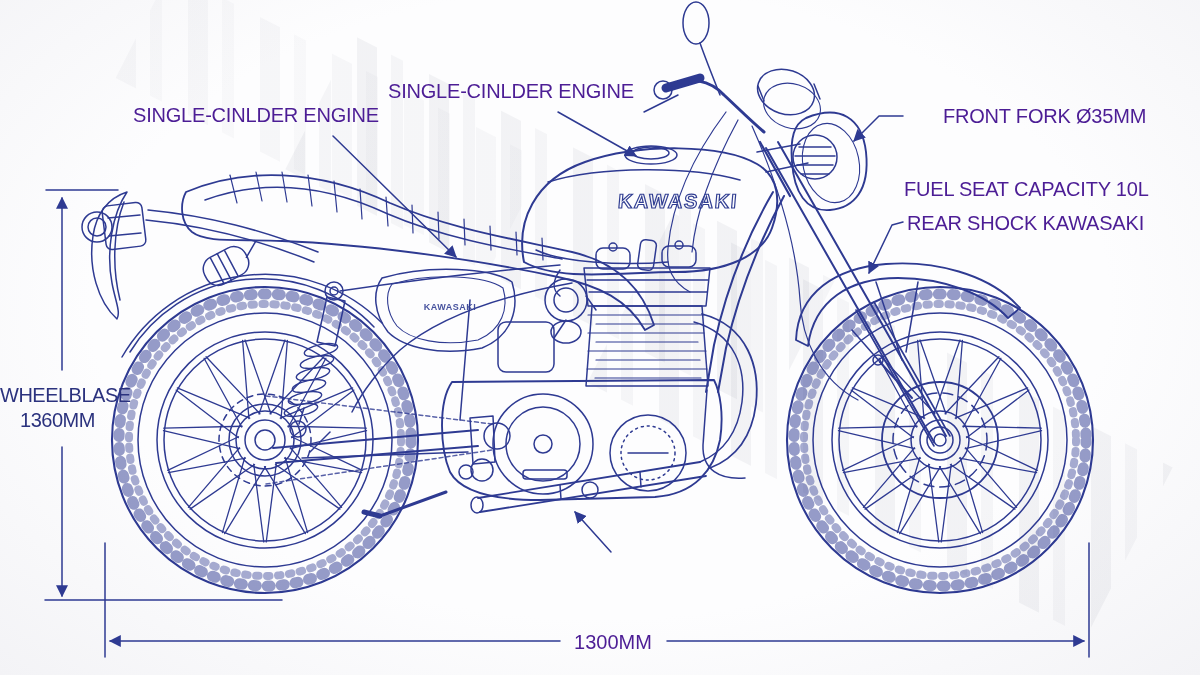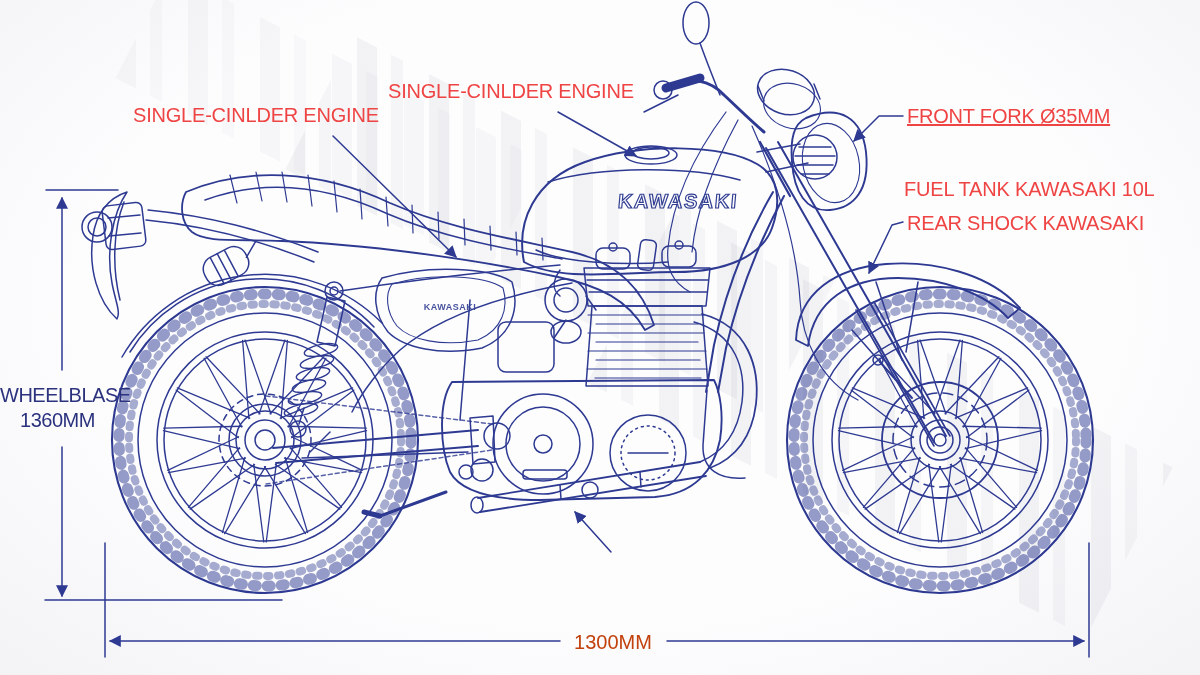--- a/index.html
+++ b/index.html
@@ -5,23 +5,23 @@
   html,body{margin:0;padding:0;}
   body{
     width:1200px;height:675px;overflow:hidden;position:relative;
     background:radial-gradient(ellipse at 50% 45%, #fdfdfe 60%, #f3f3f6 100%);
     font-family:"Liberation Sans", sans-serif;
   }
   .stage{position:absolute;inset:0;width:1200px;height:675px;}
   svg{position:absolute;left:0;top:0;}
   .label{
     position:absolute;font-size:20px;font-weight:500;letter-spacing:-0.2px;
-    color:#ef4444;white-space:nowrap;line-height:1.05;text-align:center;
-  }
-  .dim-text{position:absolute;font-size:20px;font-weight:500;color:#c2410c;text-align:center;}
+    color:#4c1d95;white-space:nowrap;line-height:1.05;text-align:center;
+  }
+  .dim-text{position:absolute;font-size:20px;font-weight:500;color:#4c1d95;text-align:center;}
   .wheelbase{position:absolute;left:0px;top:383px;width:115px;text-align:center;
     font-size:20px;font-weight:500;color:#2b327e;line-height:25px;letter-spacing:-0.5px;}
   .tank-logo{
     position:absolute;left:612px;top:190px;width:132px;text-align:center;
     font-size:20px;font-weight:bold;letter-spacing:1.5px;color:#323f93;
     transform:skewX(-5deg);
   }
   @supports (-webkit-text-stroke: 1px black){
     .tank-logo{color:rgba(255,255,255,0.05);-webkit-text-stroke:1.2px #323f93;}
   }
@@ -328,23 +328,23 @@
       <path d="M903,116 L879,116 L854,141" marker-end="url(#arr)"></path>
       <path d="M903,222 L892,225 L869,273" marker-end="url(#arr)"></path>
       <path d="M611,552 L575,512" marker-end="url(#arr)"></path>
     </g>
   </svg>
 
   <div class="label" style="left:133px;top:105px;">SINGLE-CINLDER ENGINE</div>
 
   <div class="label" style="left:388px;top:81px;">SINGLE-CINLDER ENGINE</div>
 
-  <div class="label" style="left:907px;top:106px;text-decoration:underline;">FRONT FORK Ø35MM</div>
-
-  <div class="label" style="left:904px;top:179px;">FUEL TANK KAWASAKI 10L</div>
+  <div class="label" style="left:943px;top:106px;">FRONT FORK Ø35MM</div>
+
+  <div class="label" style="left:904px;top:179px;">FUEL SEAT CAPACITY 10L</div>
 
   <div class="label" style="left:907px;top:213px;">REAR SHOCK KAWASAKI</div>
 
 
   <div class="wheelbase">
     <div>WHEELBLASE</div>
     <div>1360MM</div>
   </div>
 
   <div class="dim-text" style="left:563px;top:631px;width:100px;">1300MM</div>

